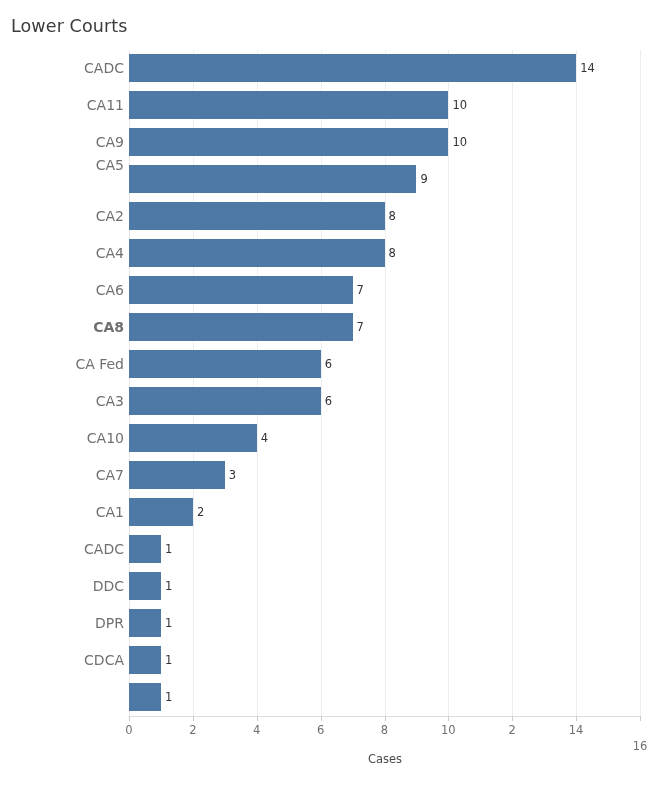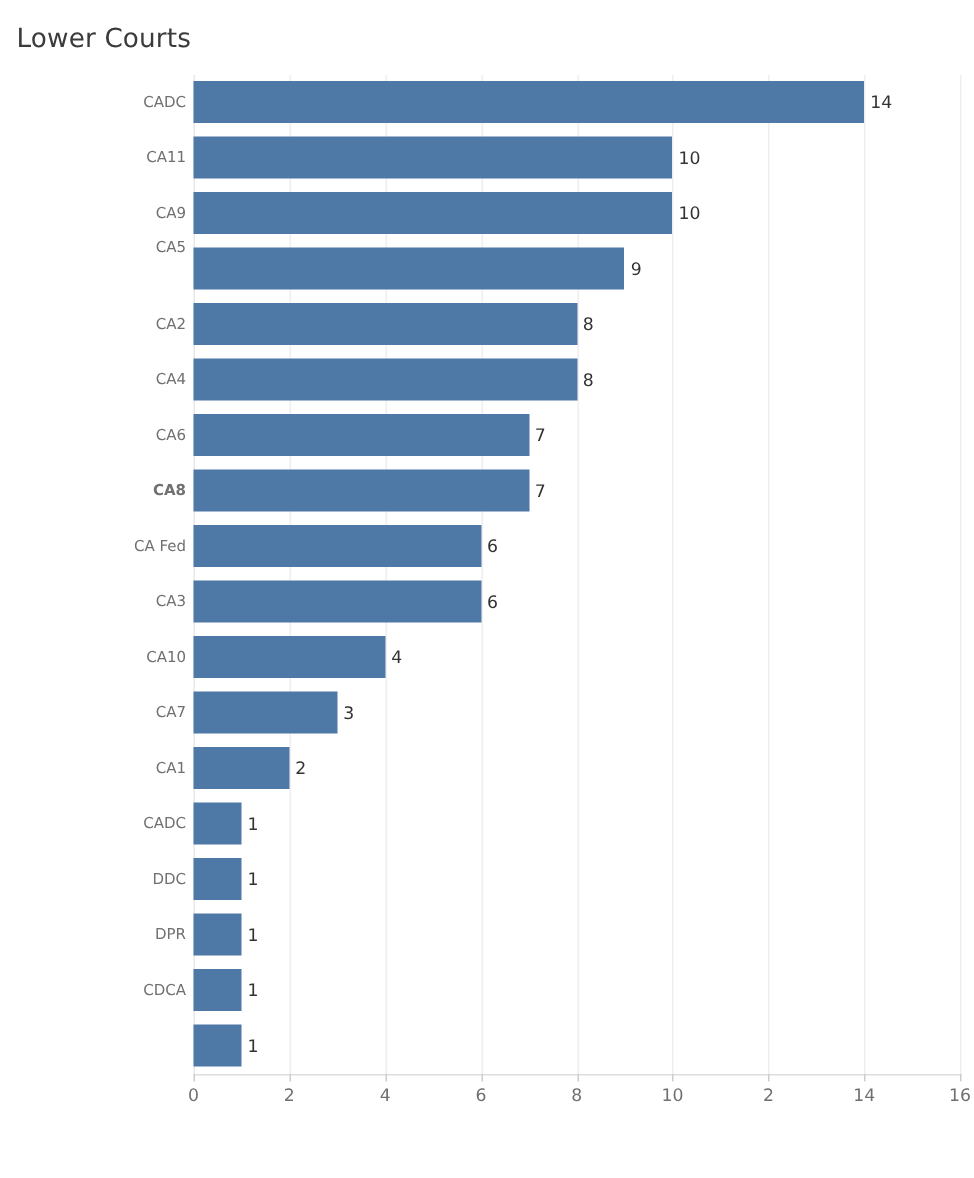--- a/index.html
+++ b/index.html
@@ -103,21 +103,21 @@
     left: 0;
     top: 50px;
     width: 124px;
     height: 666px;
   }
   .cat-label {
     position: absolute;
     right: 0;
     height: 37px;
     line-height: 37px;
-    font-size: 10px;
+    font-size: 14px;
     color: #707070;
     text-align: right;
     white-space: nowrap;
   }
 
   
   .x-ticks {
     position: absolute;
     left: 0;
     top: 716px;
@@ -278,17 +278,18 @@
       <div class="x-tick-label" style="left: 320.625px;">6</div>
       <div class="x-tick-mark" style="left: 384.5px;"></div>
       <div class="x-tick-label" style="left: 384.5px;">8</div>
       <div class="x-tick-mark" style="left: 448.375px;"></div>
       <div class="x-tick-label" style="left: 448.375px;">10</div>
       <div class="x-tick-mark" style="left: 512.25px;"></div>
       <div class="x-tick-label" style="left: 512.25px;">2</div>
       <div class="x-tick-mark" style="left: 576.125px;"></div>
       <div class="x-tick-label" style="left: 576.125px;">14</div>
       <div class="x-tick-mark" style="left: 640px;"></div>
-      <div class="x-tick-label" style="left: 640px;">16</div>
+      <div class="x-tick-label" style="left: 640px; margin-top: 16px;">16</div>
     </div>
 
+  <div class="x-axis-title">Cases</div>
 
 </div>
 
 </body></html>

